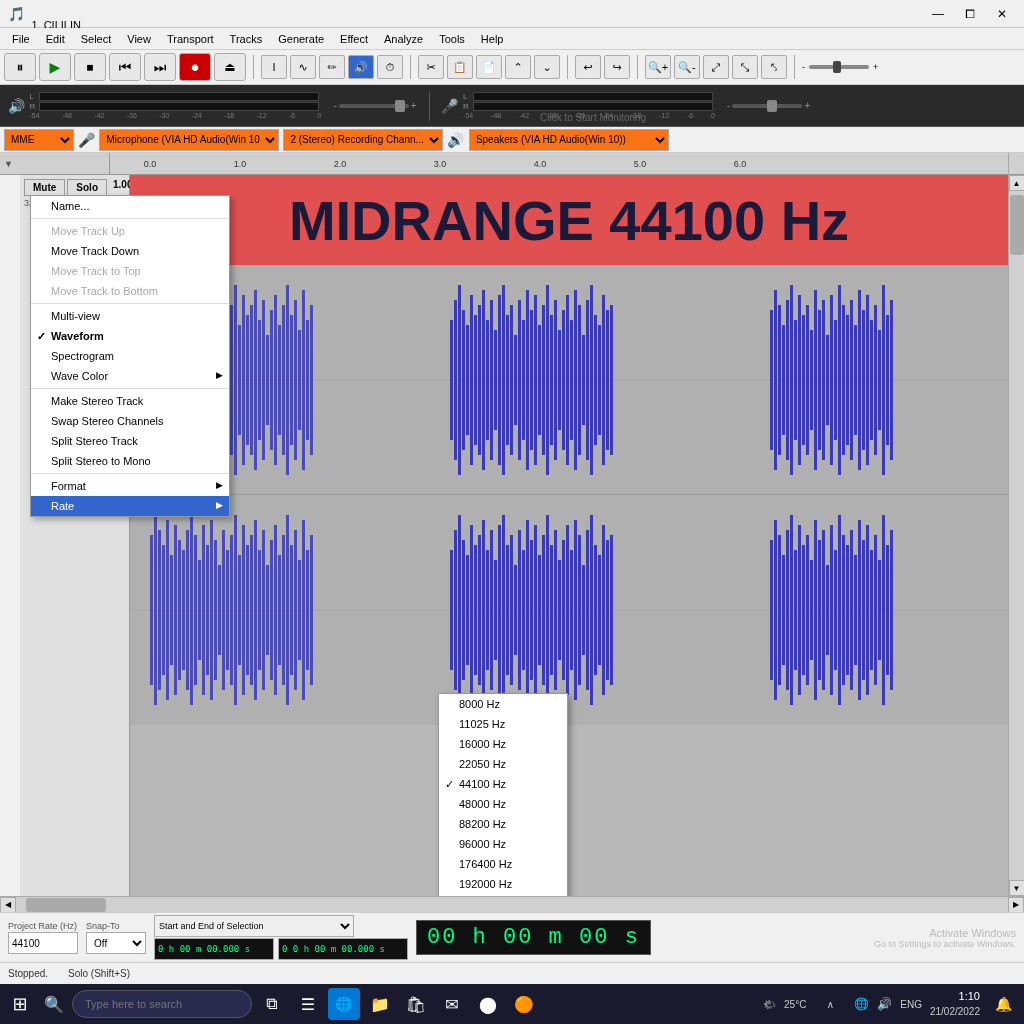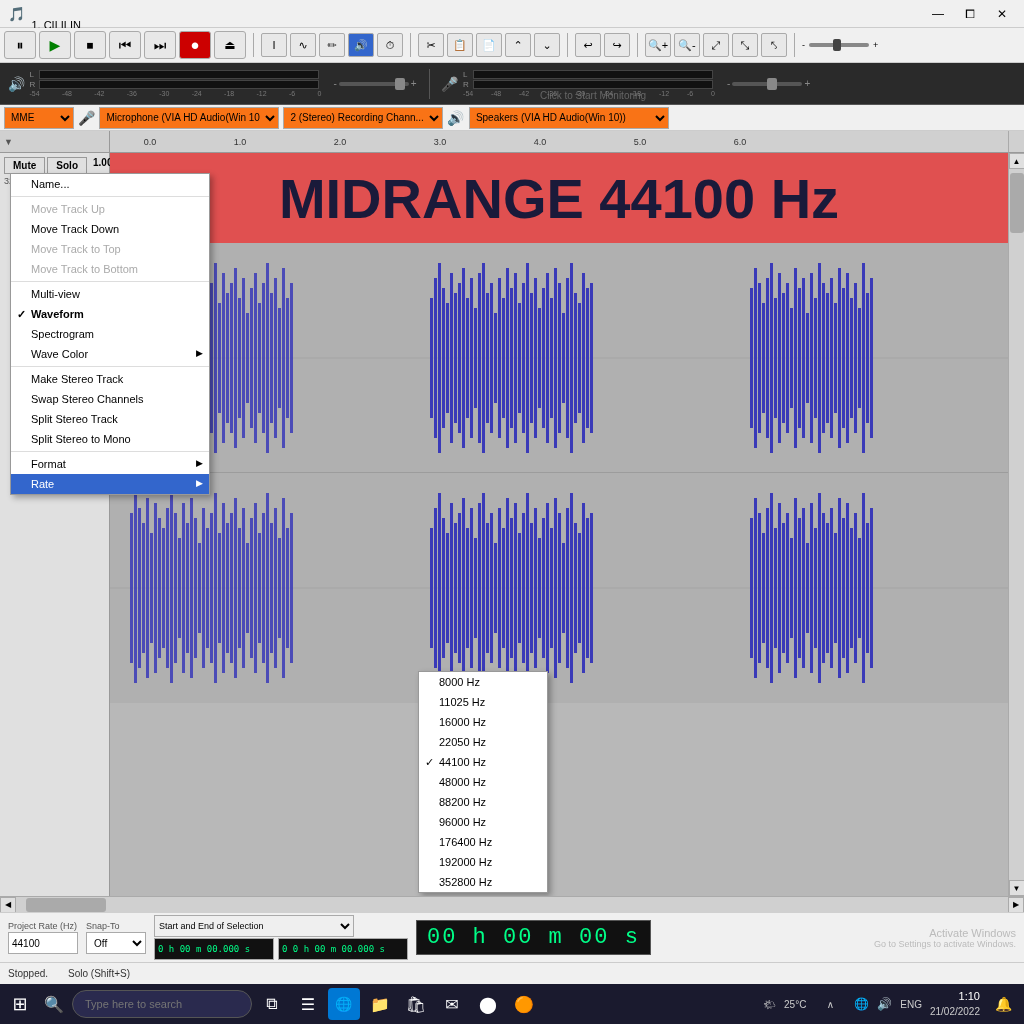--- a/index.html
+++ b/index.html
@@ -270,20 +270,21 @@
       align-items: center;
       padding: 0 4px;
       font-size: 9px;
       overflow: hidden;
     }
 
     #track-body {
       display: flex;
       flex: 1;
       overflow: hidden;
+      margin-left: 20px;
     }
 
     #track-left-panel {
       width: 110px;
       background: #e0e0e0;
       border-right: 1px solid #999;
       position: relative;
     }
 
     #track-right-area {
@@ -329,20 +330,33 @@
   <div id="title-bar">
     <span style="font-size:14px; margin-right:6px;">🎵</span>
     <span style="font-size:11px; flex:1;margin-top:22px;">1. CILILIN</span>
     <div class="win-controls">
       <button class="win-btn">—</button>
       <button class="win-btn">⧠</button>
       <button class="win-btn close-btn">✕</button>
     </div>
   </div>
 
+  <div id="menu-bar">
+    <span class="menu-item">File</span>
+    <span class="menu-item">Edit</span>
+    <span class="menu-item">Select</span>
+    <span class="menu-item">View</span>
+    <span class="menu-item">Transport</span>
+    <span class="menu-item">Tracks</span>
+    <span class="menu-item">Generate</span>
+    <span class="menu-item">Effect</span>
+    <span class="menu-item">Analyze</span>
+    <span class="menu-item">Tools</span>
+    <span class="menu-item">Help</span>
+  </div>
 
   <div class="toolbar-row" style="border-bottom:1px solid #ccc; gap:3px; padding: 3px 4px;">
     <button class="tb-btn">⏸</button>
     <button class="tb-btn" style="color:green;">▶</button>
     <button class="tb-btn">⏹</button>
     <button class="tb-btn">⏮</button>
     <button class="tb-btn">⏭</button>
     <button class="tb-btn record">⏺</button>
     <button class="tb-btn" style="font-size:12px;">⏏</button>
 

